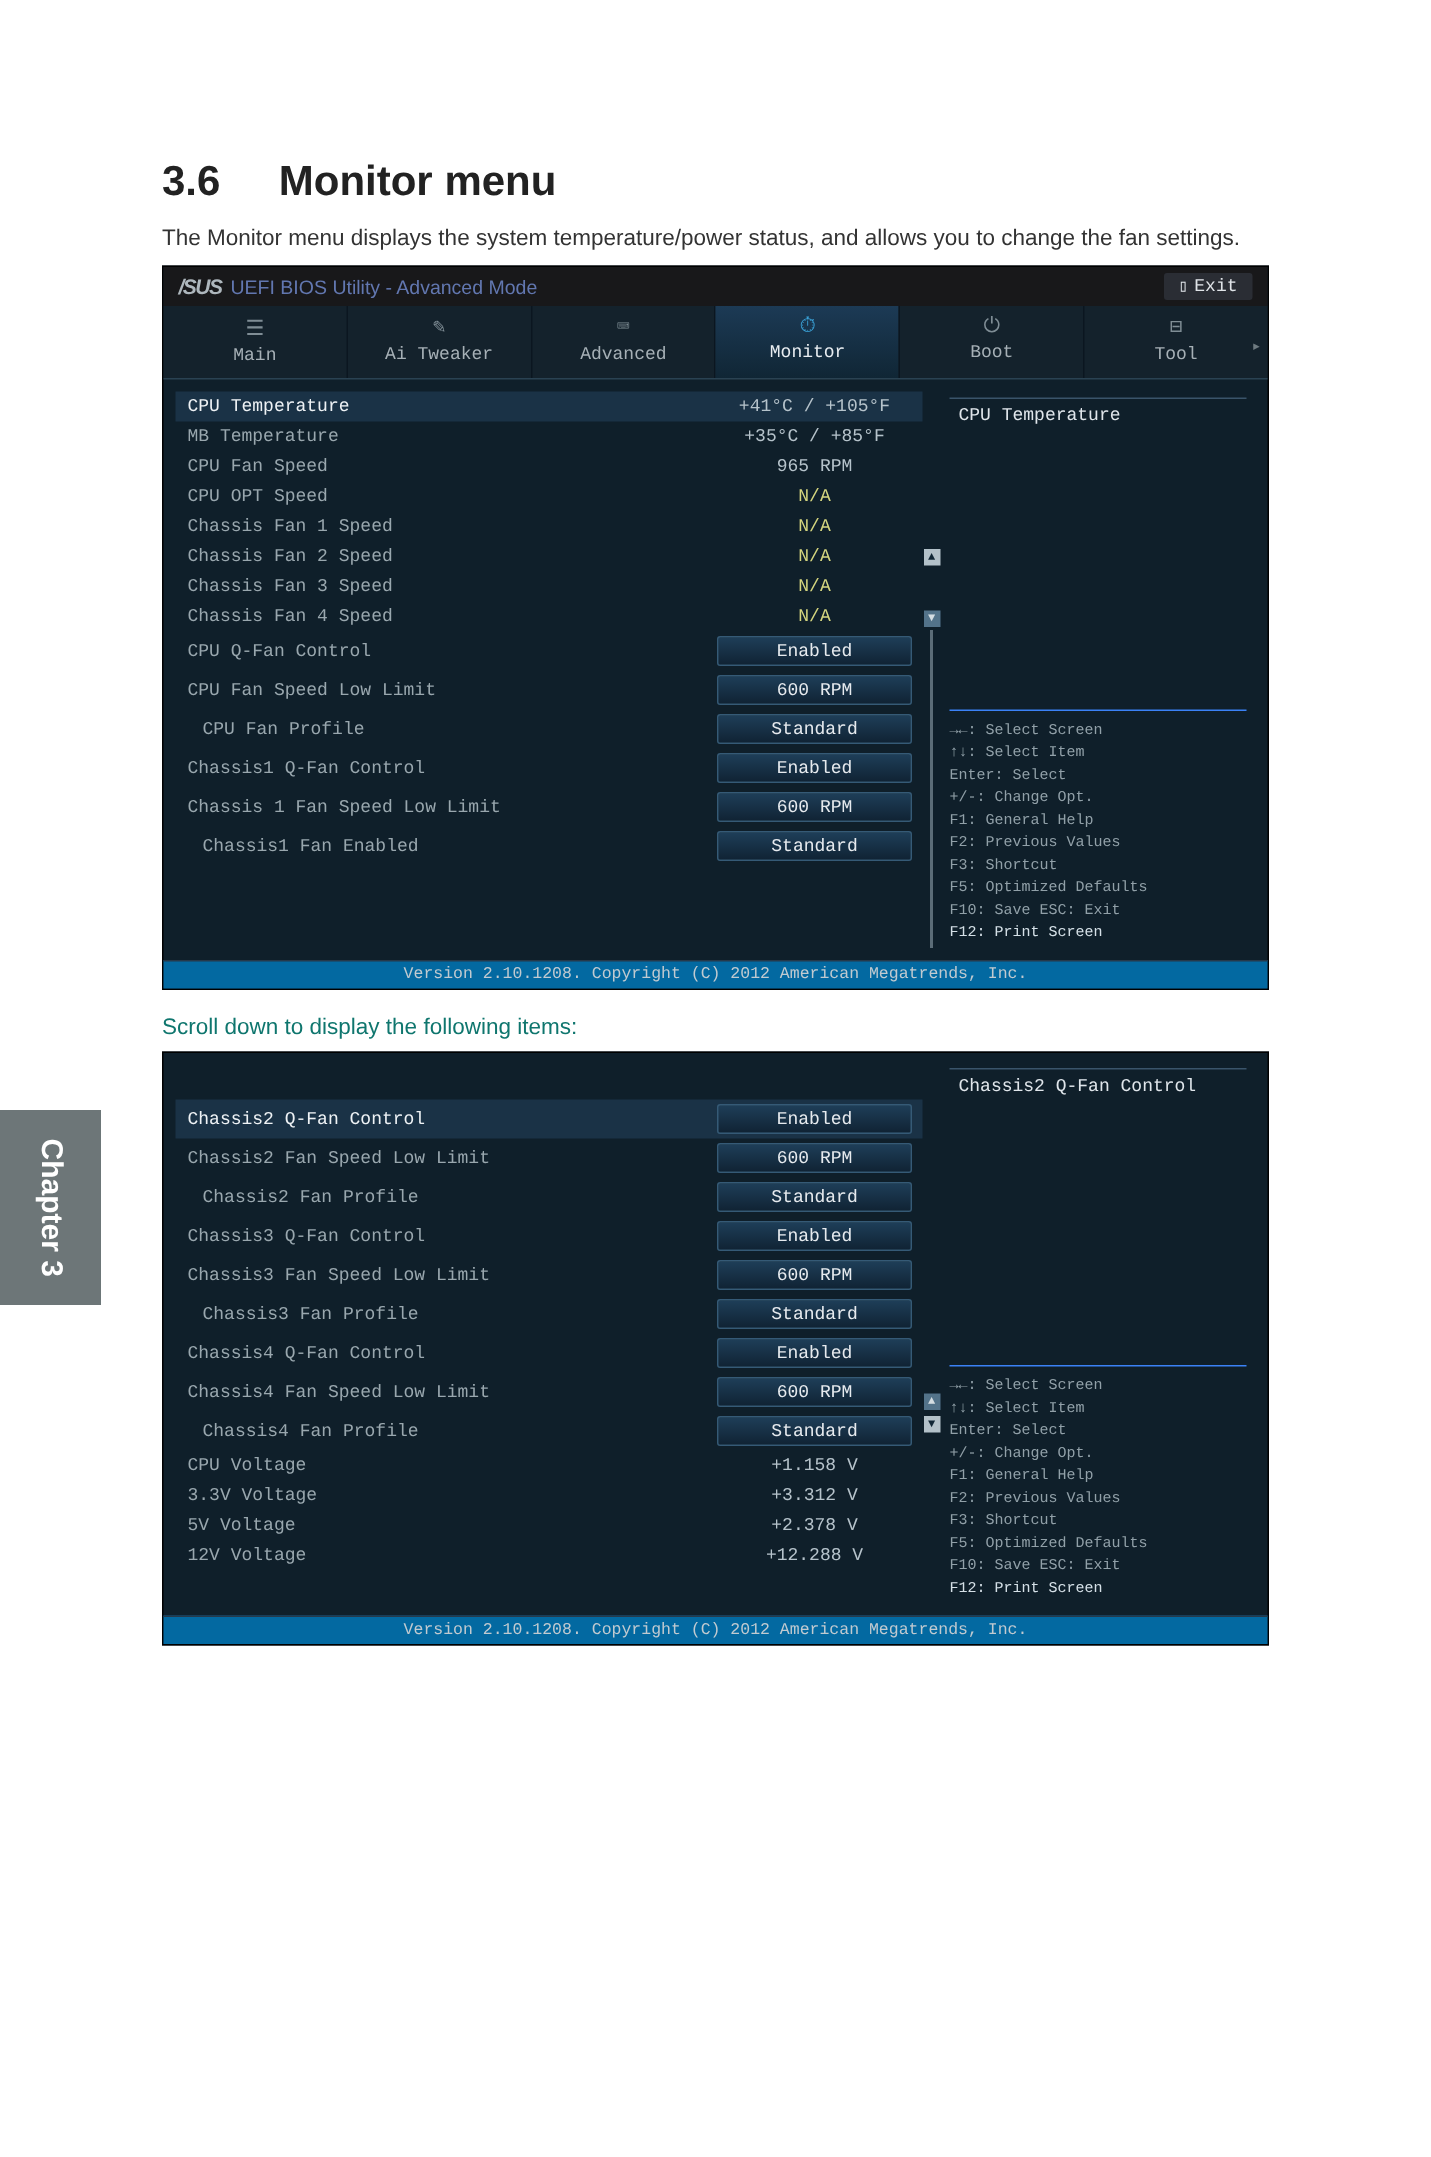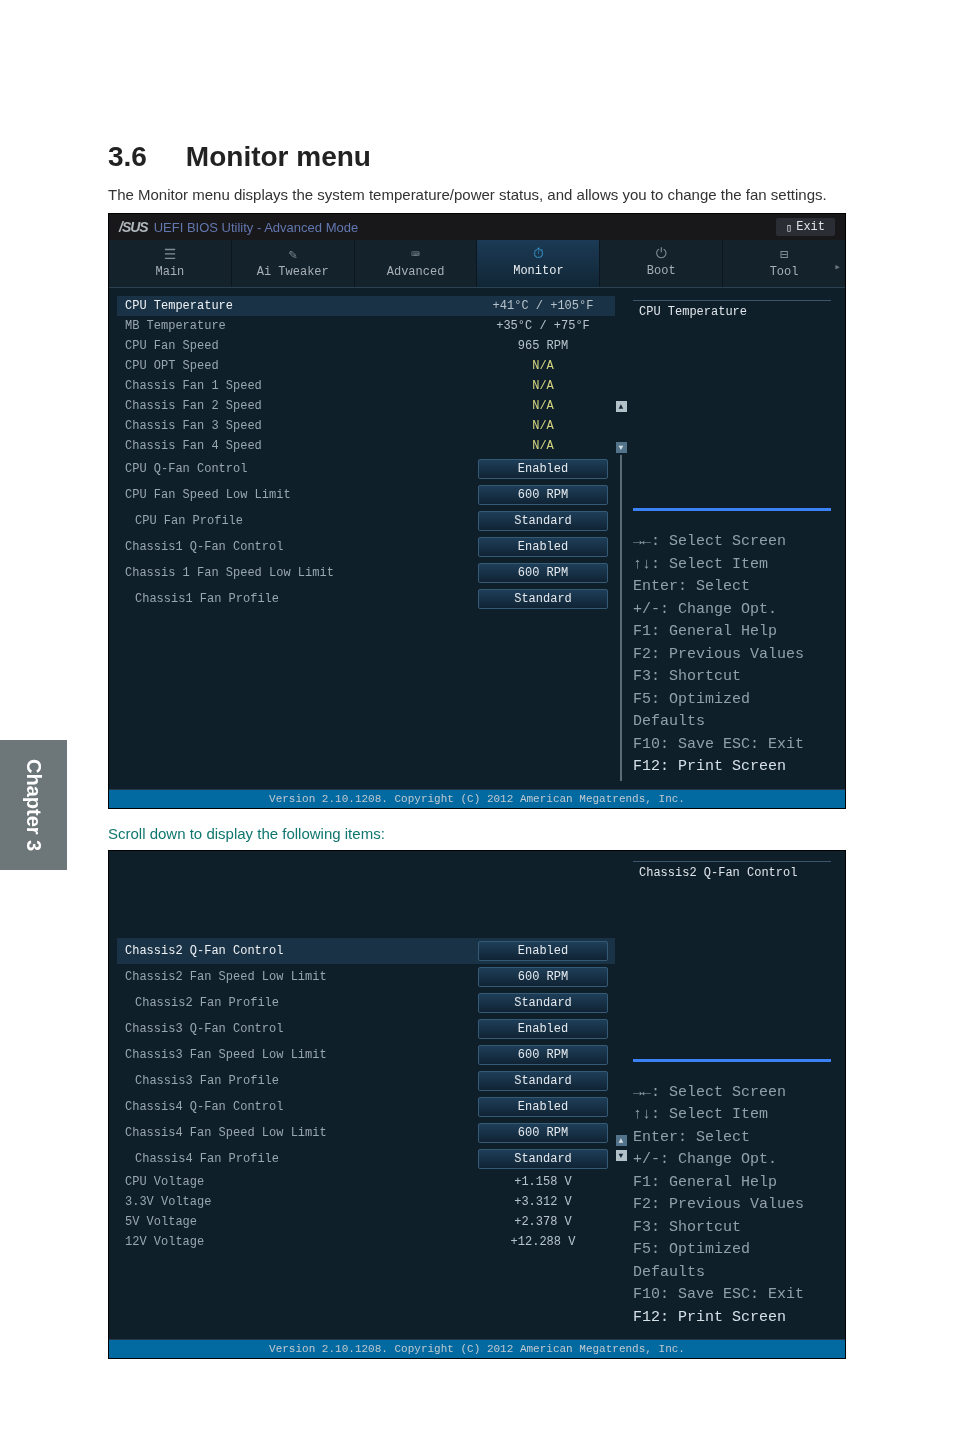--- a/index.html
+++ b/index.html
@@ -1,18 +1,18 @@
 <!DOCTYPE html>
 <html><head>
   <meta charset="utf-8">
   <style>
     * { box-sizing: border-box; margin: 0; padding: 0; }
     body { font-family: Arial, Helvetica, sans-serif; background: #fff; width: 954px; }
     .page { padding: 105px 108px 30px 108px; }
-    .section-title { font-size: 28px; font-weight: bold; color: #222; margin-bottom: 12px; margin-top: 36px; }
+    .section-title { font-size: 28px; font-weight: bold; color: #222; margin-bottom: 12px; }
     .intro { font-size: 15px; color: #333; line-height: 1.35; margin-bottom: 8px; }
     .bios-window { border: 1px solid #000; background: #0f1f2a; color: #b6c3cb; font-family: "Courier New", monospace; font-size: 12px; position: relative; margin-bottom: 14px; }
     .bios-titlebar { display: flex; justify-content: space-between; align-items: center; padding: 4px 10px; background: #18181a; }
     .bios-title { display: flex; align-items: center; gap: 6px; }
     .asus-logo { color: #aeb7bd; font-weight: bold; font-style: italic; letter-spacing: -1px; font-family: Arial; font-size: 14px; }
     .title-text { color: #6277b0; font-family: Arial; font-size: 13px; }
     .exit-btn { display: flex; align-items: center; gap: 4px; background: #2a2d34; padding: 2px 10px; border-radius: 2px; }
     .exit-icon { font-size: 11px; color: #e0e4e8; }
     .exit-text { color: #e0e4e8; font-size: 12px; }
     .tabbar { display: flex; background: #14222c; border-bottom: 1px solid #2a4252; }
@@ -29,21 +29,21 @@
     .right-panel { width: 210px; padding: 4px 6px; }
     .panel-header { color: #e0e6eb; font-size: 12px; padding: 4px 6px; margin-bottom: 10px; border-top: 1px solid #3a546a; }
     .row { display: flex; align-items: center; padding: 3px 2px; }
     .row.selected { background: #1a3246; }
     .row-label { flex: 1; padding-left: 6px; color: #99a7ae; white-space: nowrap; }
     .row.indent .row-label { padding-left: 16px; }
     .row.selected .row-label { color: #eef2f5; }
     .row-value { width: 140px; text-align: center; color: #b6c3cb; }
     .row-value.yellow { color: #d5d67f; }
     .pill { display: inline-block; min-width: 130px; padding: 2px 8px; background: -webkit-linear-gradient(#1e3e58, #102334); background: linear-gradient(#1e3e58, #102334); border: 1px solid #355a76; border-radius: 2px; color: #e6eaee; text-align: center; }
-    .helpbox { color: #91a0a8; font-size: 15px; line-height: 1.5; border-top: 3px solid #3b82f6; padding-top: 20px; }
+    .helpbox { color: #91a0a8; font-size: 10px; line-height: 1.5; border-top: 1px solid #3b82f6; padding-top: 6px; }
     .helpbox .hl { color: #d5e0e7; }
     .indicator-track { width: 12px; display: flex; flex-direction: column; align-items: center; justify-content: flex-start; }
     .arrow-btn { width: 11px; height: 11px; background: #b3c1c9; color: #102635; font-size: 8px; line-height: 11px; text-align: center; }
     .track-bar { flex: 1; width: 2px; background: #5b6c77; margin: 2px 0; }
     .footer-bar { text-align: center; padding: 3px 0; background: #0369a1; color: #c1cad0; font-size: 11px; border-top: 1px solid #26394a; }
     .mid-text { font-size: 15px; color: #0f766e; margin: 16px 0 8px 0; }
     .chapter-tab { position: fixed; left: 0; top: 740px; width: 67px; height: 130px; background: #6d7678; color: #fff; -ms-writing-mode: tb-rl; writing-mode: vertical-rl; text-align: center; font-size: 20px; font-weight: bold; display: flex; align-items: center; justify-content: center; border-top-right-radius: 0; }
   </style>
 </head>
 <body>
@@ -78,21 +78,21 @@
         <div class="tab right-arrow"><span class="tab-icon">⊟</span><span class="tab-label">Tool</span></div>
       </div>
     <div class="content">
       <div class="left-panel" id="rows1">
           <div class="row selected">
             <div class="row-label">CPU Temperature</div>
             <div class="row-value">+41°C / +105°F</div>
           </div>
           <div class="row">
             <div class="row-label">MB Temperature</div>
-            <div class="row-value">+35°C / +75°F</div>
+            <div class="row-value">+35°C / +85°F</div>
           </div>
           <div class="row">
             <div class="row-label">CPU Fan Speed</div>
             <div class="row-value">965 RPM</div>
           </div>
           <div class="row">
             <div class="row-label">CPU OPT Speed</div>
             <div class="row-value yellow">N/A</div>
           </div>
           <div class="row">
@@ -125,21 +125,21 @@
           </div>
           <div class="row">
             <div class="row-label">Chassis1 Q-Fan Control</div>
             <div class="row-value"><span class="pill">Enabled</span></div>
           </div>
           <div class="row">
             <div class="row-label">Chassis 1 Fan Speed Low Limit</div>
             <div class="row-value"><span class="pill">600 RPM</span></div>
           </div>
           <div class="row indent">
-            <div class="row-label">Chassis1 Fan Profile</div>
+            <div class="row-label">Chassis1 Fan Enabled</div>
             <div class="row-value"><span class="pill">Standard</span></div>
           </div>
         </div>
       <div class="indicator-track" style="padding-top: 105px;">
         <div class="arrow-btn">▲</div>
         <div style="height:30px"></div>
         <div class="arrow-btn" style="margin-top:auto; background:#53738a; color:#d4dde2">▼</div>
         <div class="track-bar"></div>
       </div>
       <div class="right-panel">

